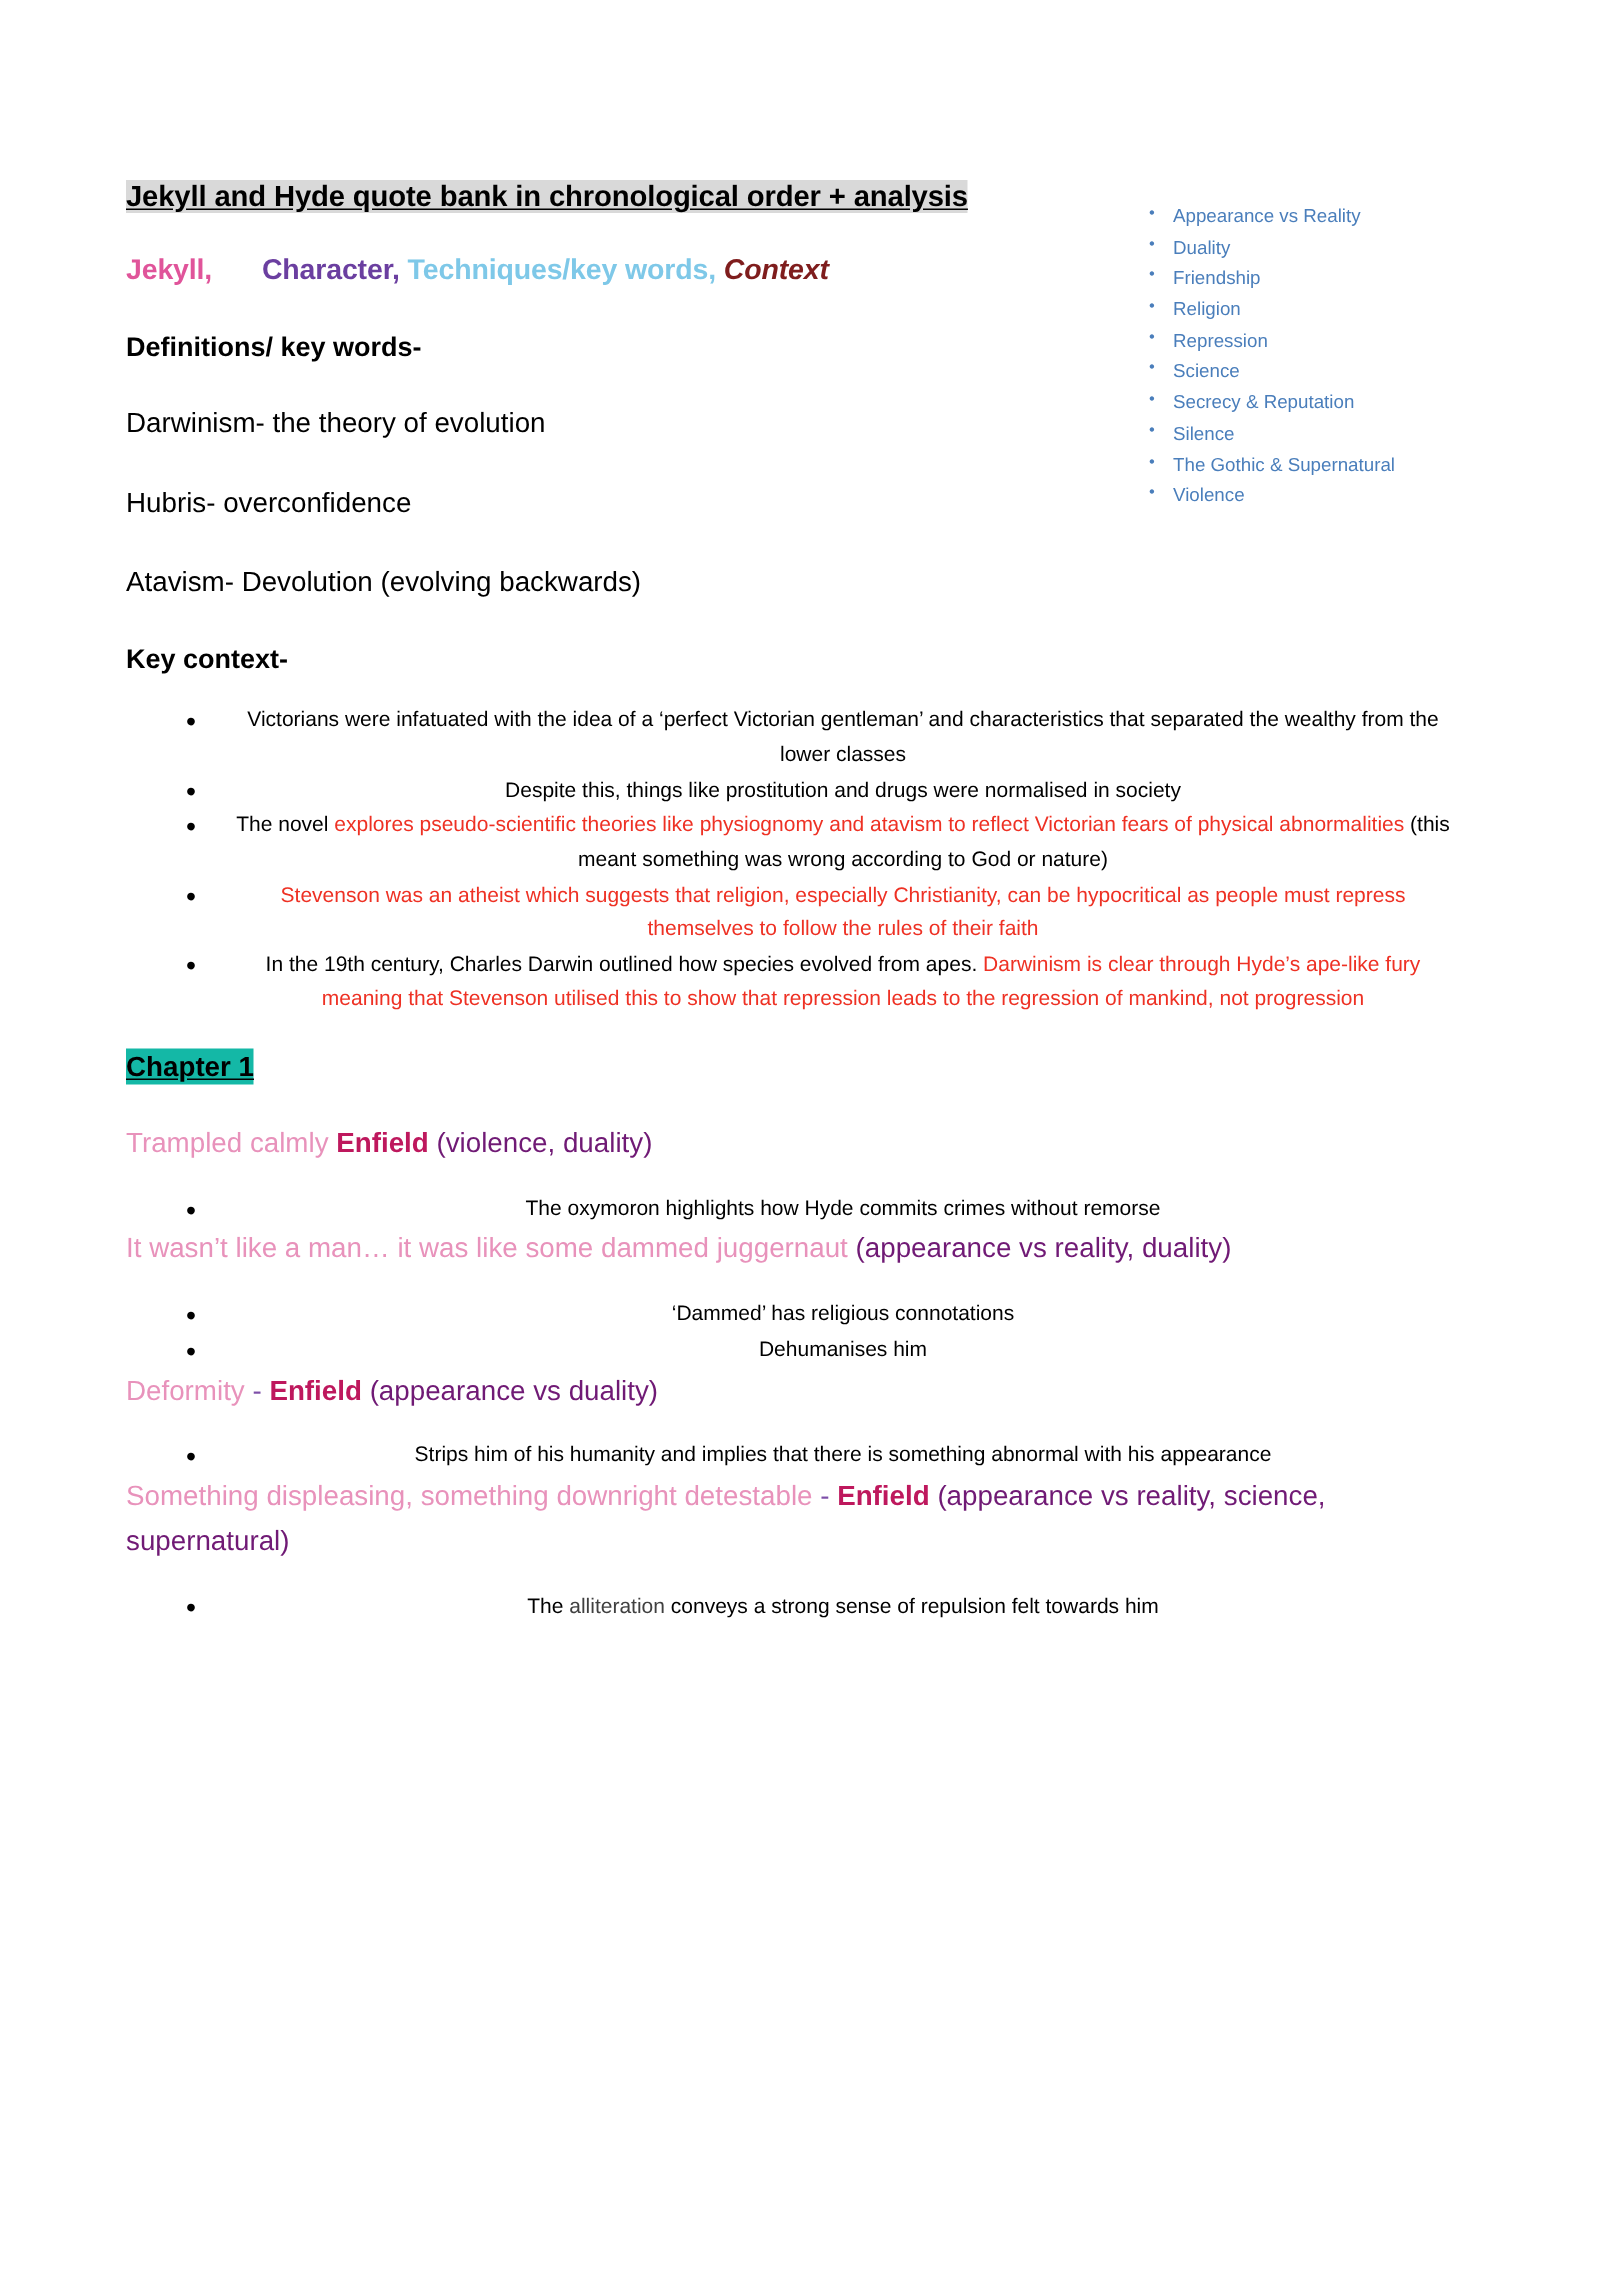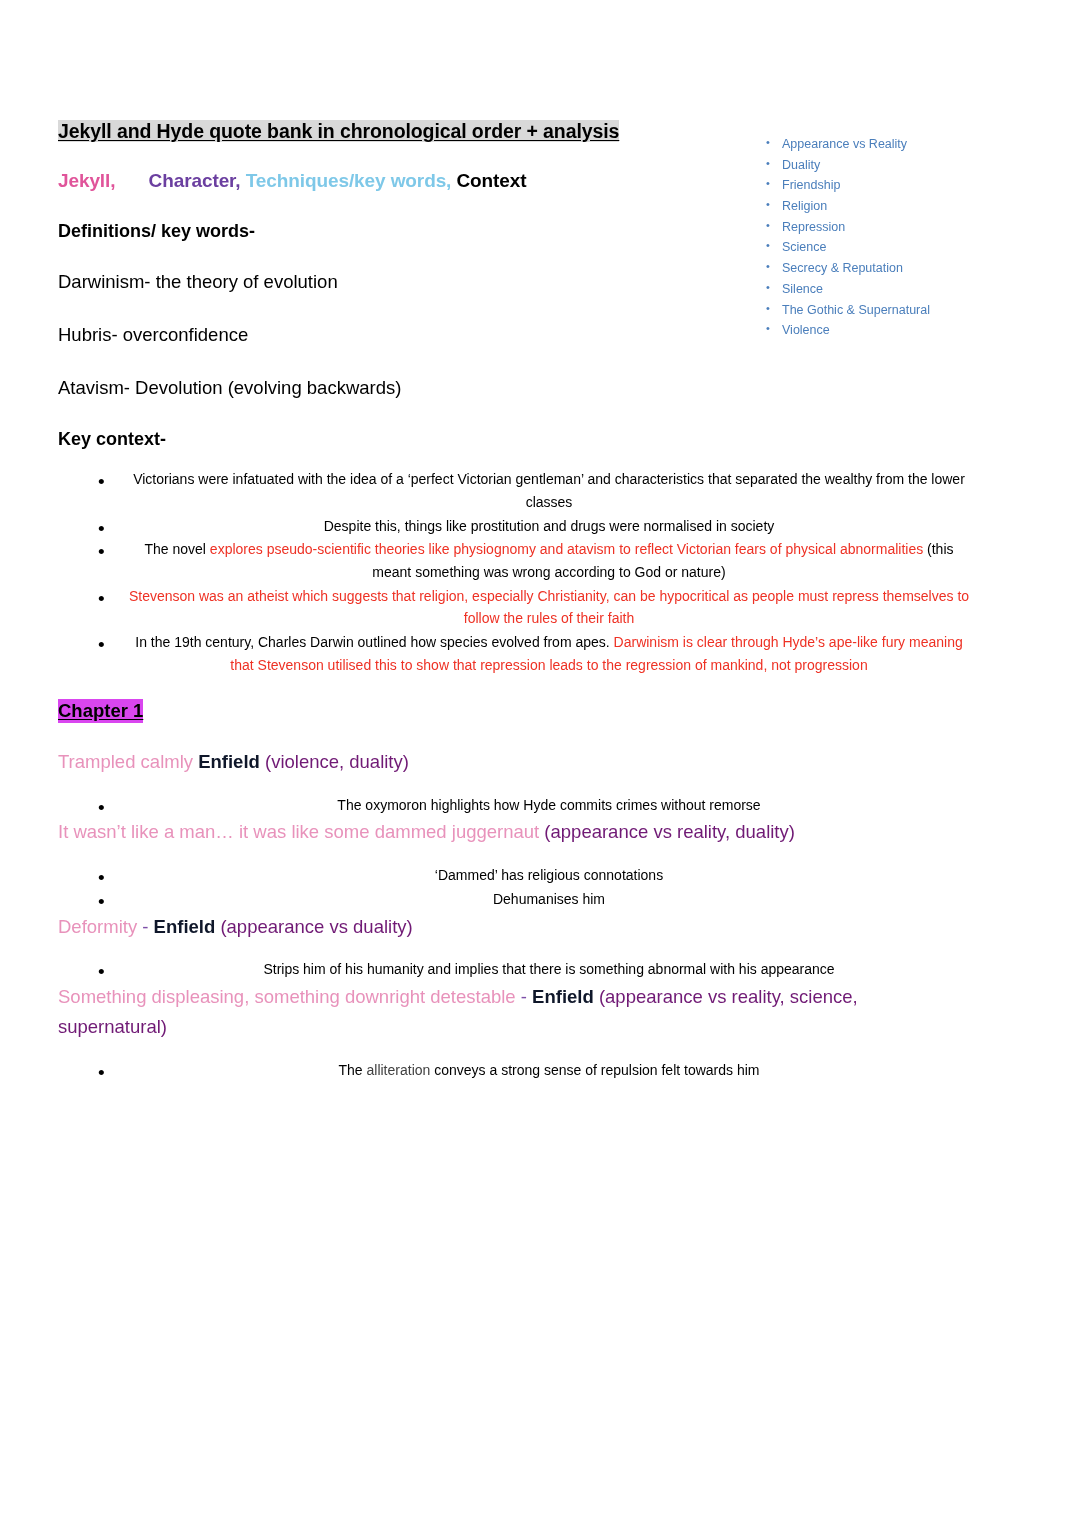--- a/index.html
+++ b/index.html
@@ -14,21 +14,21 @@
     color: #000000;
     position: relative;
     overflow: hidden;
   }
 
   .page {
     position: relative;
     width: 1080px;
     height: 1527px;
     box-sizing: border-box;
-    padding: 118px 110px 0 58px;
+    padding: 118px 110px 0 84px;
   }
 
   
   .doc-title {
     font-size: 19.5px;
     font-weight: bold;
     letter-spacing: -0.1px;
     background: #d9d9d9;
     text-decoration: underline;
     text-underline-offset: 2px;
@@ -39,21 +39,21 @@
 
   .legend-row {
     font-size: 19px;
     font-weight: bold;
     margin: 0 0 29px 0;
     letter-spacing: -0.1px;
   }
   .lg-quote    { color: #e0549a; }
   .lg-char     { color: #6b3fa0; margin-left: 28px; }
   .lg-tech     { color: #7ec8e8; }
-  .lg-ctx      { color: #000000; }
+  .lg-ctx      { color: #7f1d1d; font-style: italic; }
 
   .sub-head {
     font-size: 18px;
     font-weight: bold;
     margin: 0 0 28px 0;
   }
 
   .def-line {
     font-size: 18.5px;
     margin: 0 0 29px 0;
@@ -63,21 +63,21 @@
   .sec-head {
     font-size: 18px;
     font-weight: bold;
     margin: 0 0 18px 0;
   }
 
   .chapter-head {
     display: inline-block;
     font-size: 18.5px;
     font-weight: bold;
-    background: #d946ef;
+    background: #14b8a6;
     text-decoration: underline;
     text-underline-offset: 2px;
     margin: 0;
     line-height: 1.3;
   }
   .chapter-row { margin: 22px 0 24px 0; }
 
   
   ul.blist {
     list-style: none;
@@ -103,21 +103,21 @@
 
   .ctx-list { margin-bottom: 0; }
 
   
   .qline {
     font-size: 18.5px;
     line-height: 1.62;
     margin: 0 0 17px 0;
   }
   .q-quote { color: #e892bb; }
-  .q-char  { color: #0f172a; font-weight: bold; }
+  .q-char  { color: #be185d; font-weight: bold; }
   .q-theme { color: #701a75; }
   .q-dash  { color: #7d4fa8; }
 
   .red  { color: #ee3124; }
   .blue { color: #404040; }
 
   .an-list { margin-bottom: 18px; }
 
   
   .theme-panel {

